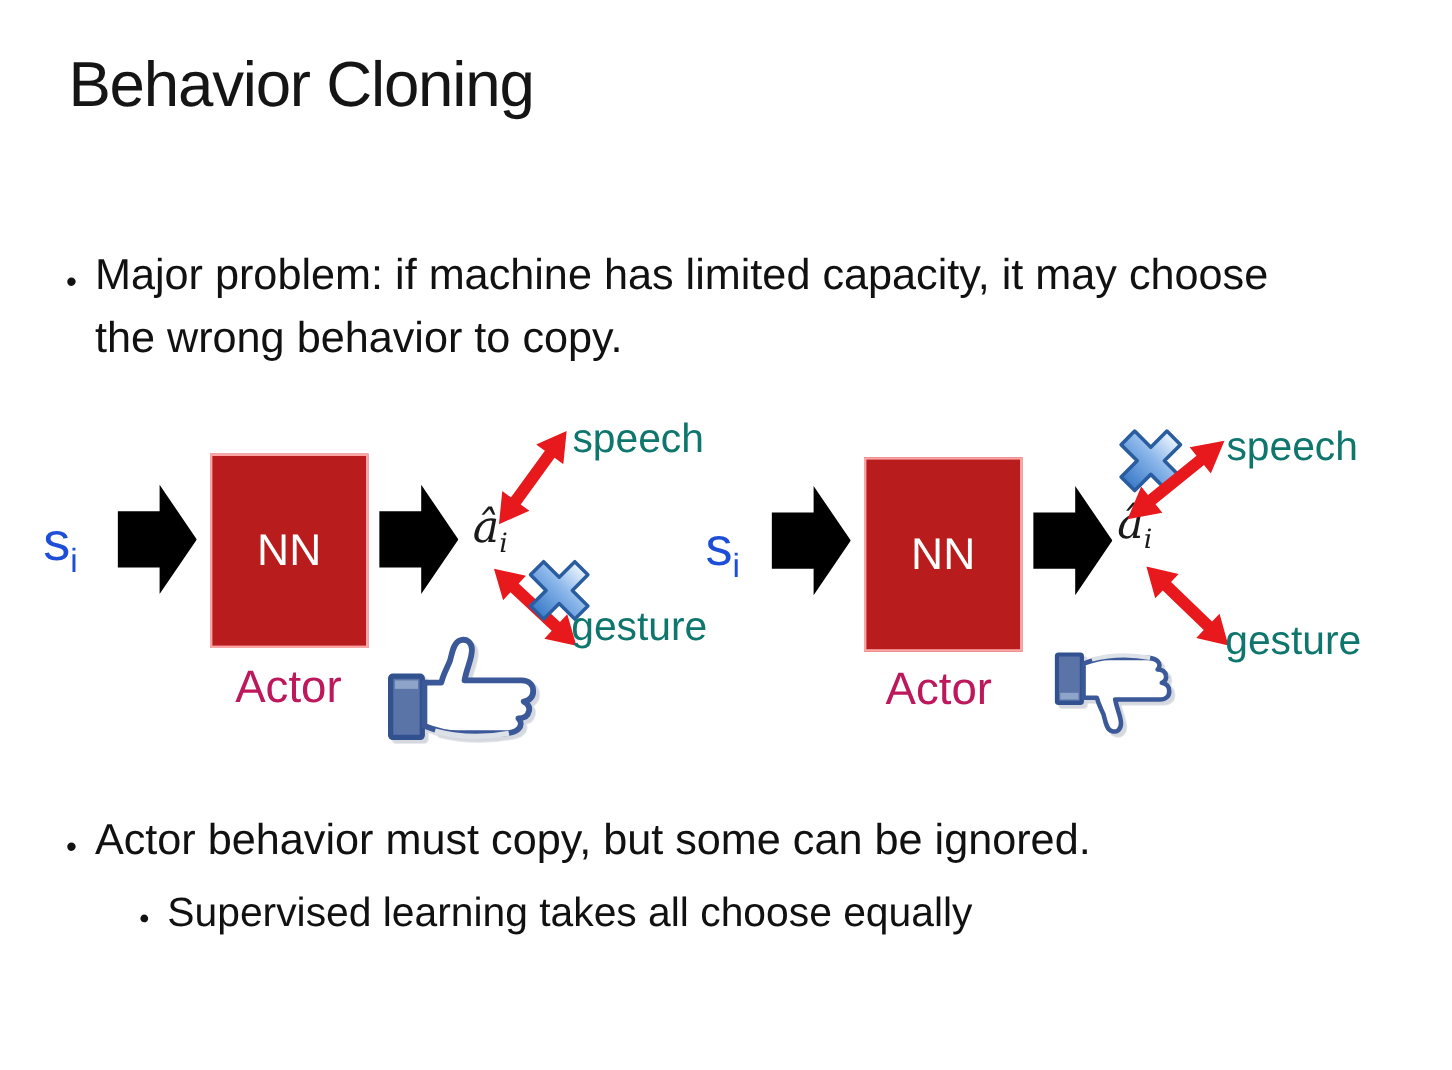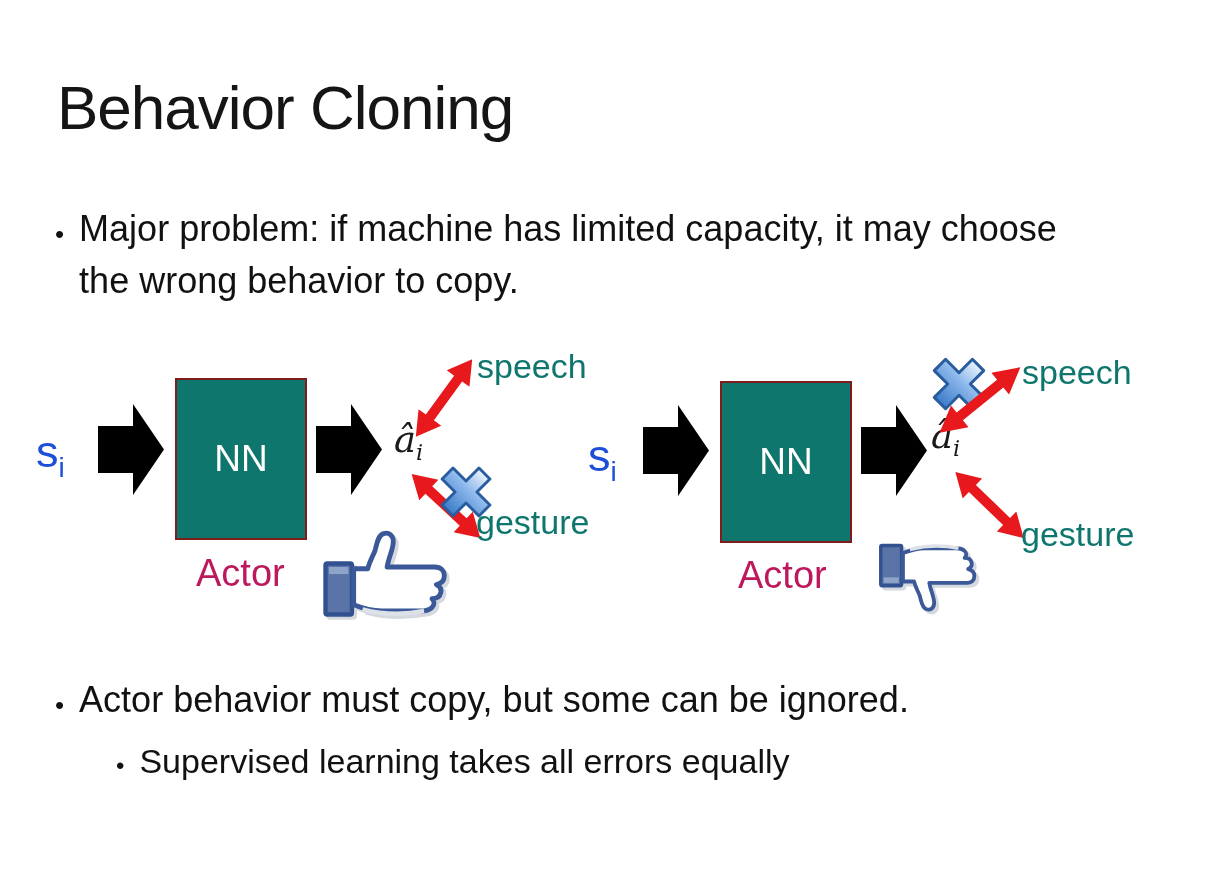--- a/index.html
+++ b/index.html
@@ -1,33 +1,33 @@
 <!DOCTYPE html>
 <html><head>
 <meta charset="utf-8">
 <style>
   html,body{margin:0;padding:0;background:#ffffff;}
   .slide{
     position:relative;width:1210px;height:892px;background:#ffffff;
     font-family:"Liberation Sans",sans-serif;color:#111;overflow:hidden;
   }
   .title{
-    position:absolute;left:57px;top:40px;font-size:62px;font-weight:300;
-    letter-spacing:-1px;color:#151515;white-space:nowrap;margin-top:32px;
+    position:absolute;left:57px;top:40px;font-size:53px;font-weight:300;
+    letter-spacing:-1px;color:#151515;white-space:nowrap;
   }
   .bullet-row{position:absolute;display:flex;align-items:flex-start;}
   .bullet-char{flex:0 0 auto;font-size:26px;line-height:inherit;padding-top:5px;margin-right:15px;}
   #b1{left:55px;top:203px;width:1015px;font-size:36px;line-height:52px;}
   #b2{left:55px;top:674px;width:1110px;font-size:36px;line-height:52px;}
   #b3{left:116px;top:736px;width:1010px;font-size:34px;line-height:50px;}
   #b3 .bullet-char{font-size:24px;padding-top:5px;}
 
   .nn-box{
-    position:absolute;width:132px;height:162px;background:#0f766e;
-    border:2px solid #7f1d1d;box-sizing:border-box;display:flex;
+    position:absolute;width:132px;height:162px;background:#b91c1c;
+    border:2px solid #fca5a5;box-sizing:border-box;display:flex;
     align-items:center;justify-content:center;color:#fff;font-size:37px;
   }
   #nn-left{left:175px;top:378px;}
   #nn-right{left:720px;top:381px;}
 
   .actor-label{position:absolute;font-size:38px;color:#be185d;}
   #actor-left{left:196px;top:552px;}
   #actor-right{left:738px;top:554px;}
 
   .state-label{position:absolute;font-size:45px;color:#1d4ed8;}
@@ -203,16 +203,16 @@
     </svg>
   </div>
 
   <div class="bullet-row" id="b2">
     <span class="bullet-char">•</span>
     <span>Actor behavior must copy, but some can be ignored.</span>
   </div>
 
   <div class="bullet-row" id="b3">
     <span class="bullet-char">•</span>
-    <span>Supervised learning takes all errors equally</span>
+    <span>Supervised learning takes all choose equally</span>
   </div>
 
 </div>
 
 </body></html>

